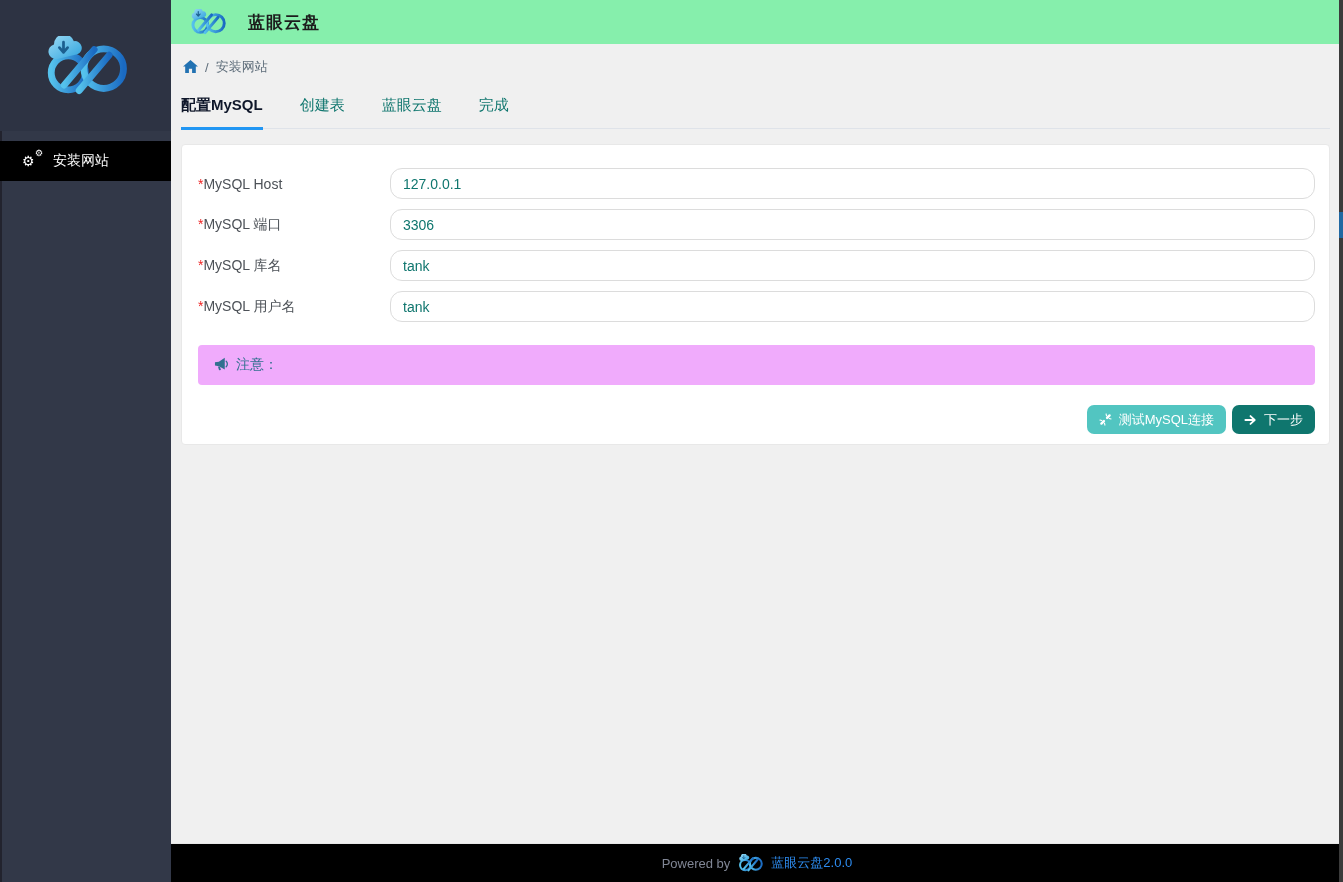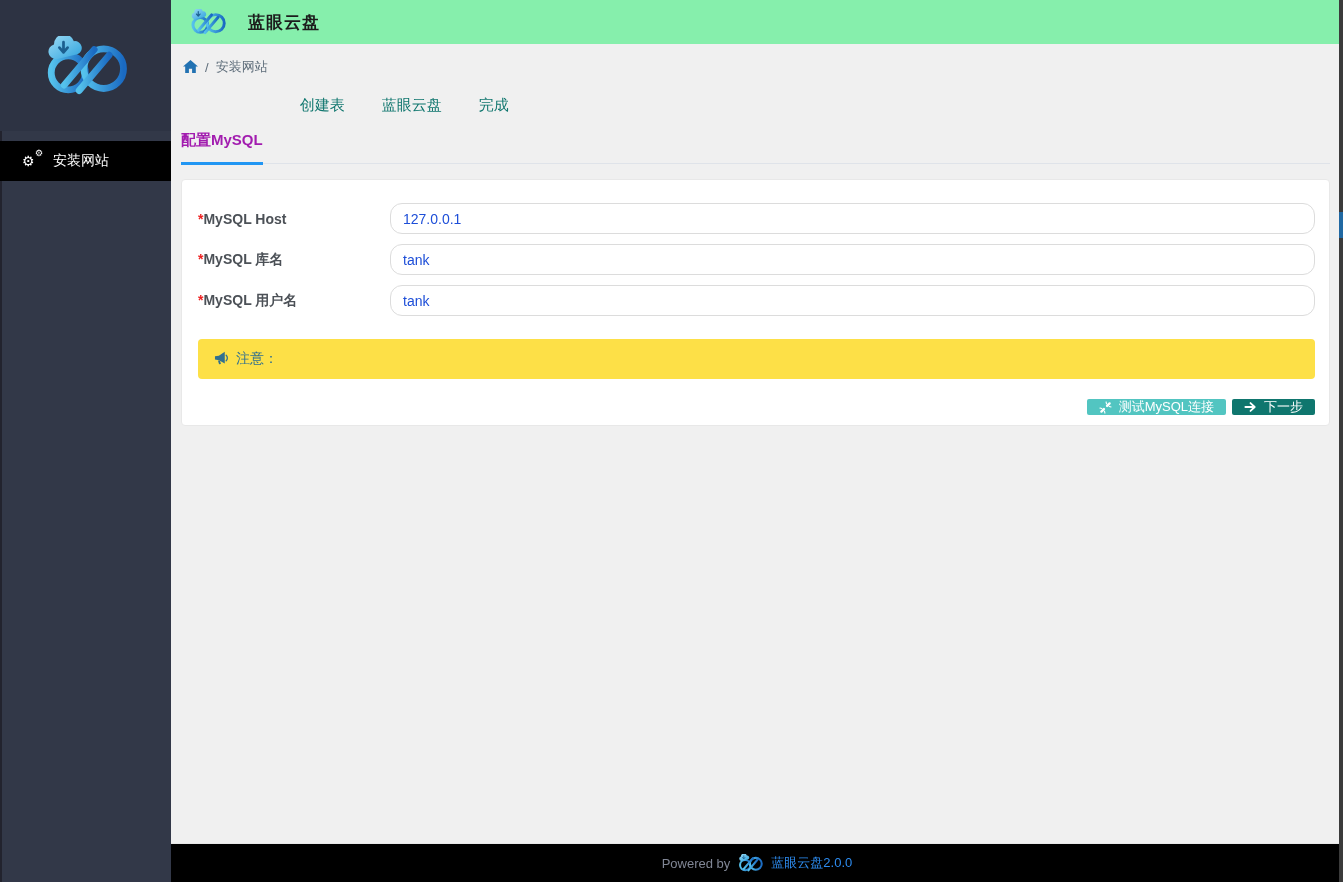--- a/index.html
+++ b/index.html
@@ -68,67 +68,66 @@
     border-bottom: 1px solid #dfe3e9;
   }
   .tab {
     font-size: 15px; color: #0f766e;
     padding-bottom: 12px; margin-right: 37px;
     border-bottom: 3px solid transparent;
     margin-bottom: -2px;
     cursor: pointer;
   }
   .tab.active {
-    color: #a21caf; font-weight: bold;
+    color: #0f172a; font-weight: bold;
     border-bottom-color: #2196f3;
-    margin-top: 35px;
   }
 
   
   .card {
     margin-top: 15px;
     background: #fff;
     border: 1px solid #e8e8e8;
     border-radius: 4px;
     padding: 23px 14px 10px 16px;
   }
   .form-row { display: flex; align-items: center; margin-bottom: 10px; }
   .form-label {
     width: 192px; flex: none;
-    font-size: 14px; font-weight: bold; color: #4c5157;
+    font-size: 14px; font-weight: normal; color: #4c5157;
   }
   .form-label .req { color: #ee2222; }
   .form-input {
     flex: 1; height: 31px;
     border: 1px solid #dcdcdc; border-radius: 12px;
     padding: 0 12px;
-    font-size: 14px; color: #1d4ed8;
+    font-size: 14px; color: #0f766e;
     font-family: inherit;
     outline: none; background: #fff;
   }
 
   .note {
     margin-top: 23px;
-    background: #fde047;
+    background: #f0abfc;
     border-radius: 4px;
     padding: 10px 16px 12px;
     color: #31708f;
     font-size: 14px; line-height: 18px;
   }
   .note-head { display: flex; align-items: center; gap: 7px; font-weight: normal; }
   .note ol { margin: 5px 0 0; padding-left: 24px; }
   .note ol li { margin-top: 1px; }
 
   .actions {
     margin-top: 20px;
     display: flex; justify-content: flex-end; gap: 6px;
   }
   .btn {
-    height: 16px;
-    border: none; border-radius: 2px;
+    height: 29px;
+    border: none; border-radius: 7px;
     color: #fff; font-size: 13px;
     display: inline-flex; align-items: center; gap: 7px;
     padding: 0 12px;
     cursor: pointer;
     font-family: inherit;
   }
   .btn-test { background: #52c5c1; }
   .btn-next { background: #0f766e; }
 
   
@@ -223,20 +222,26 @@
 
     <div class="card">
 
       <div class="form-row">
         <div class="form-label">
           <span class="req">*</span><span>MySQL Host</span>
         </div>
         <input class="form-input" type="text" value="127.0.0.1" style="">
       </div>
 
+      <div class="form-row">
+        <div class="form-label">
+          <span class="req">*</span><span>MySQL 端口</span>
+        </div>
+        <input class="form-input" type="text" value="3306" style="">
+      </div>
 
       <div class="form-row">
         <div class="form-label">
           <span class="req">*</span><span>MySQL 库名</span>
         </div>
         <input class="form-input" type="text" value="tank" style="">
       </div>
 
       <div class="form-row">
         <div class="form-label">

